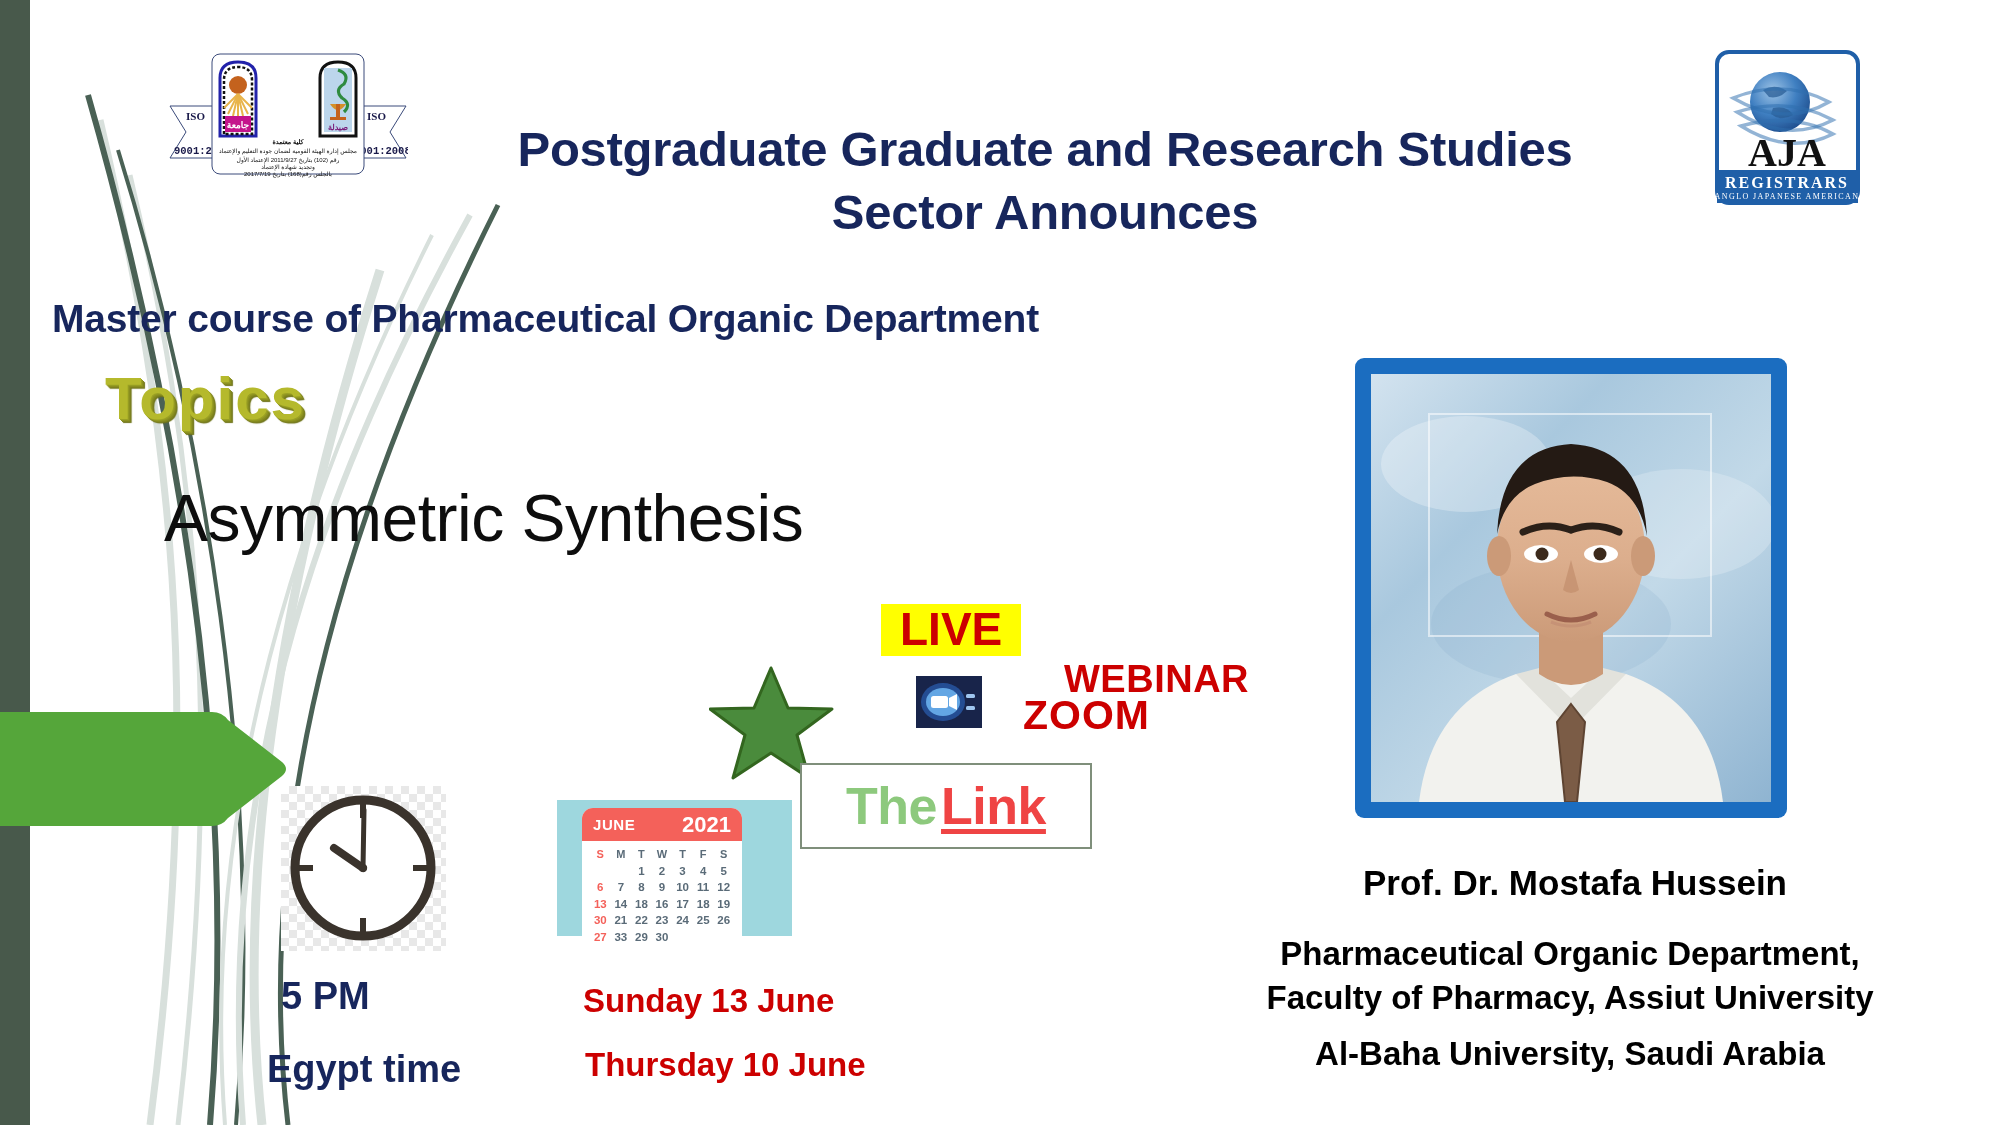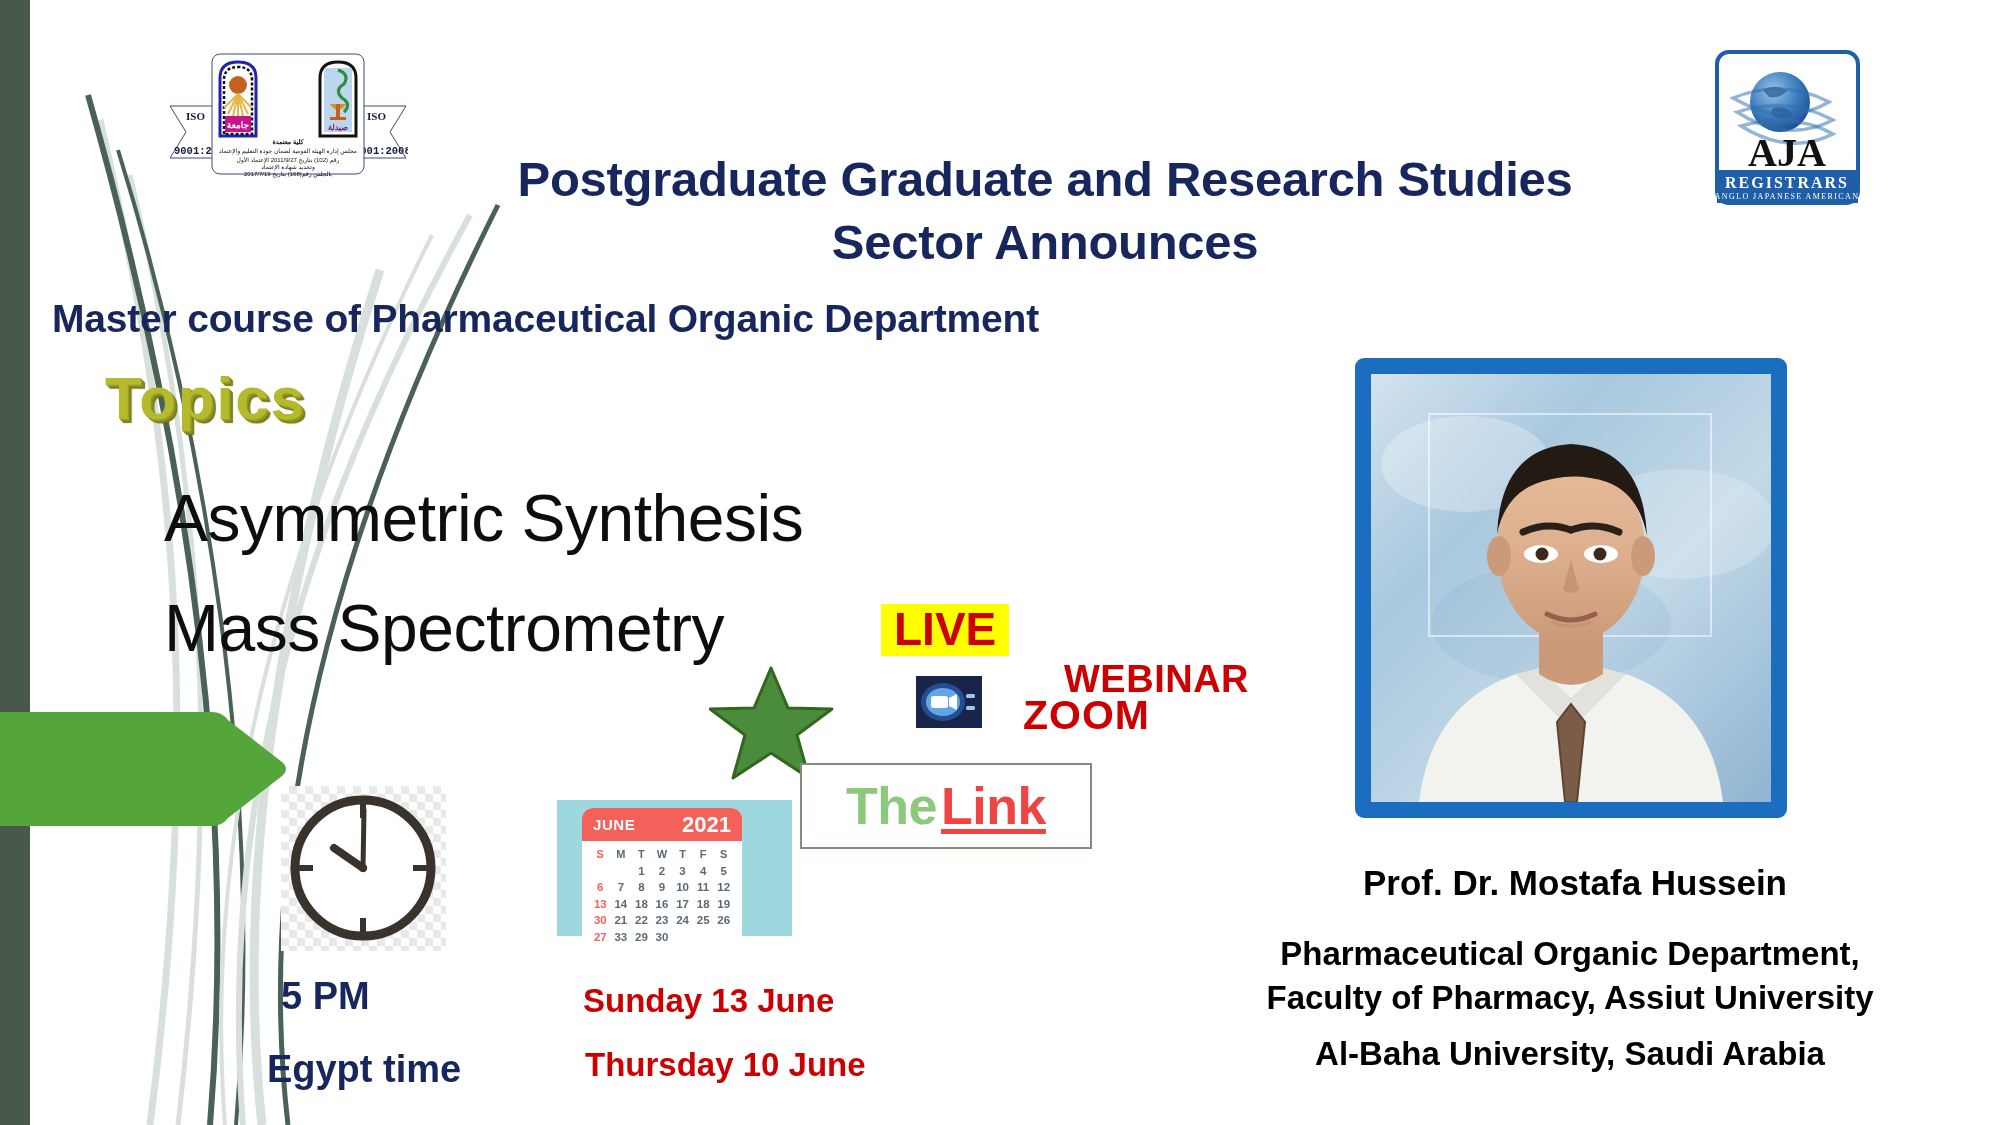--- a/index.html
+++ b/index.html
@@ -68,21 +68,20 @@
     left: 430px;
     top: 118px;
     width: 1230px;
     text-align: center;
     font-size: 49px;
     font-weight: bold;
     color: #17265c;
     line-height: 1.28;
     font-stretch: condensed;
     letter-spacing: -0.3px;
-    margin-top: 30px;
   }
   .header-line2 { display: block; }
 
   .subtitle {
     position: absolute;
     left: 52px;
     top: 297px;
     font-size: 39px;
     font-weight: bold;
     color: #17265c;
@@ -120,21 +119,21 @@
 
   
   .live-tag {
     position: absolute;
     left: 881px;
     top: 604px;
     font-size: 46px;
     font-weight: bold;
     color: #cc0000;
     background: #ffff00;
-    padding: 1px 13px;
+    padding: 1px 19px;
     line-height: 1.08;
   }
   .webinar-tag {
     position: absolute;
     left: 1064px;
     top: 614px;
     font-size: 38px;
     font-weight: bold;
     color: #cc0000;
     letter-spacing: 0.5px;
@@ -459,21 +458,20 @@
 
   <div class="header-title">
     <span>Postgraduate Graduate and Research Studies</span>
     <span class="header-line2">Sector Announces</span>
   </div>
 
   <div class="subtitle">Master course of Pharmaceutical Organic Department</div>
 
   <div class="topics-word">Topics</div>
   <div class="topic topic-1">Asymmetric Synthesis</div>
-  <div class="topic topic-2">Mass Spectrometry</div>
 
   <div class="live-tag">LIVE</div>
   <div class="webinar-tag">WEBINAR</div>
 
   <svg class="zoom-icon" viewBox="0 0 66 52">
     <rect x="0" y="0" width="66" height="52" fill="#18244a"></rect>
     <ellipse cx="27" cy="26" rx="22" ry="19" fill="#2f6fd0" opacity="0.55"></ellipse>
     <ellipse cx="27" cy="26" rx="17" ry="14" fill="#6fb6f2" opacity="0.85"></ellipse>
     <rect x="15" y="20" width="17" height="12" rx="2.5" fill="#ffffff"></rect>
     <path d="M33 22 L41 18 L41 34 L33 30 Z" fill="#ffffff"></path>

